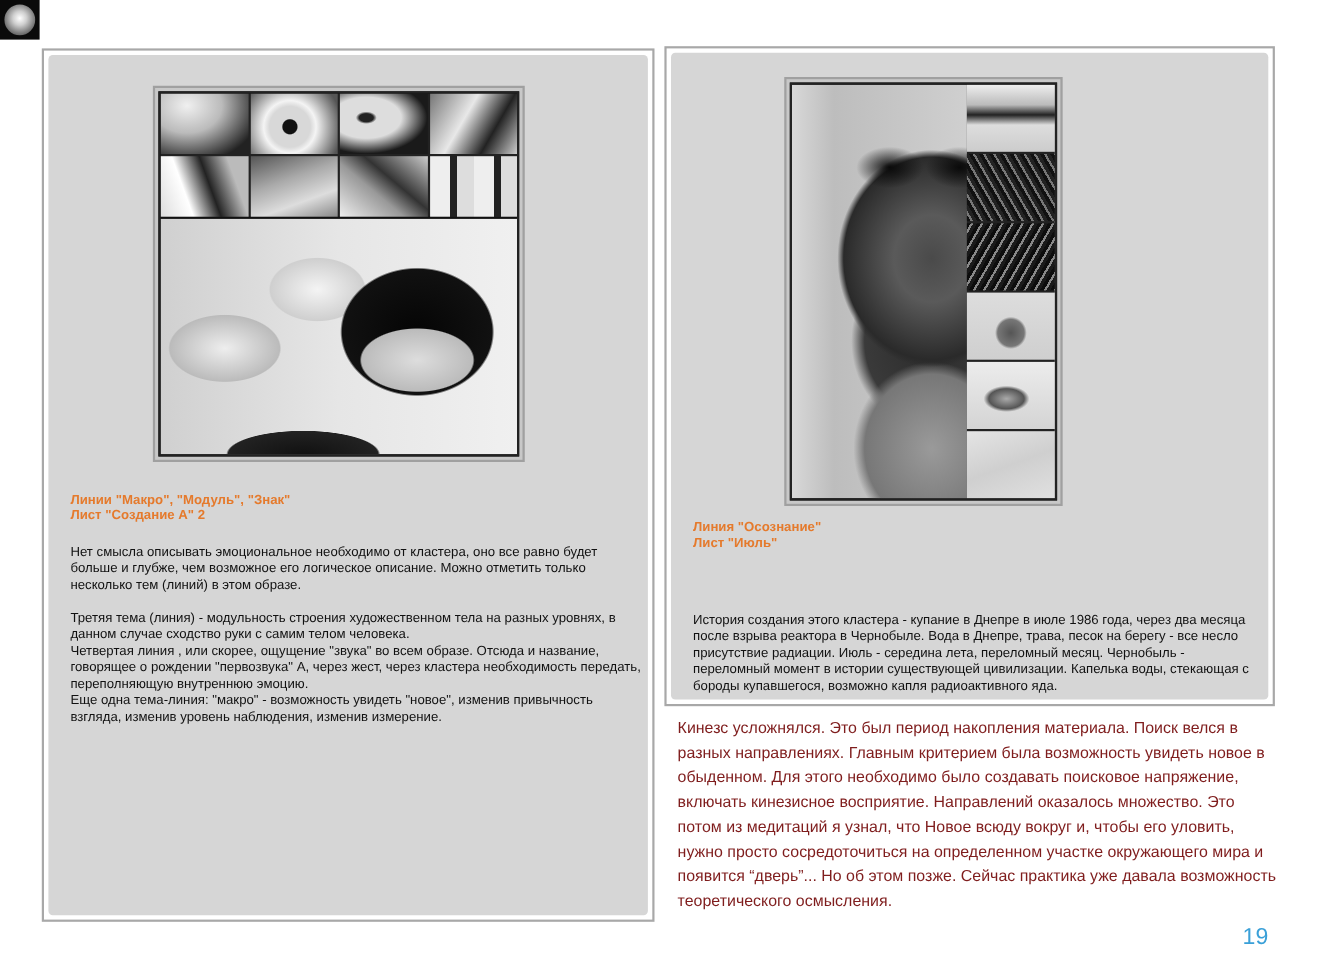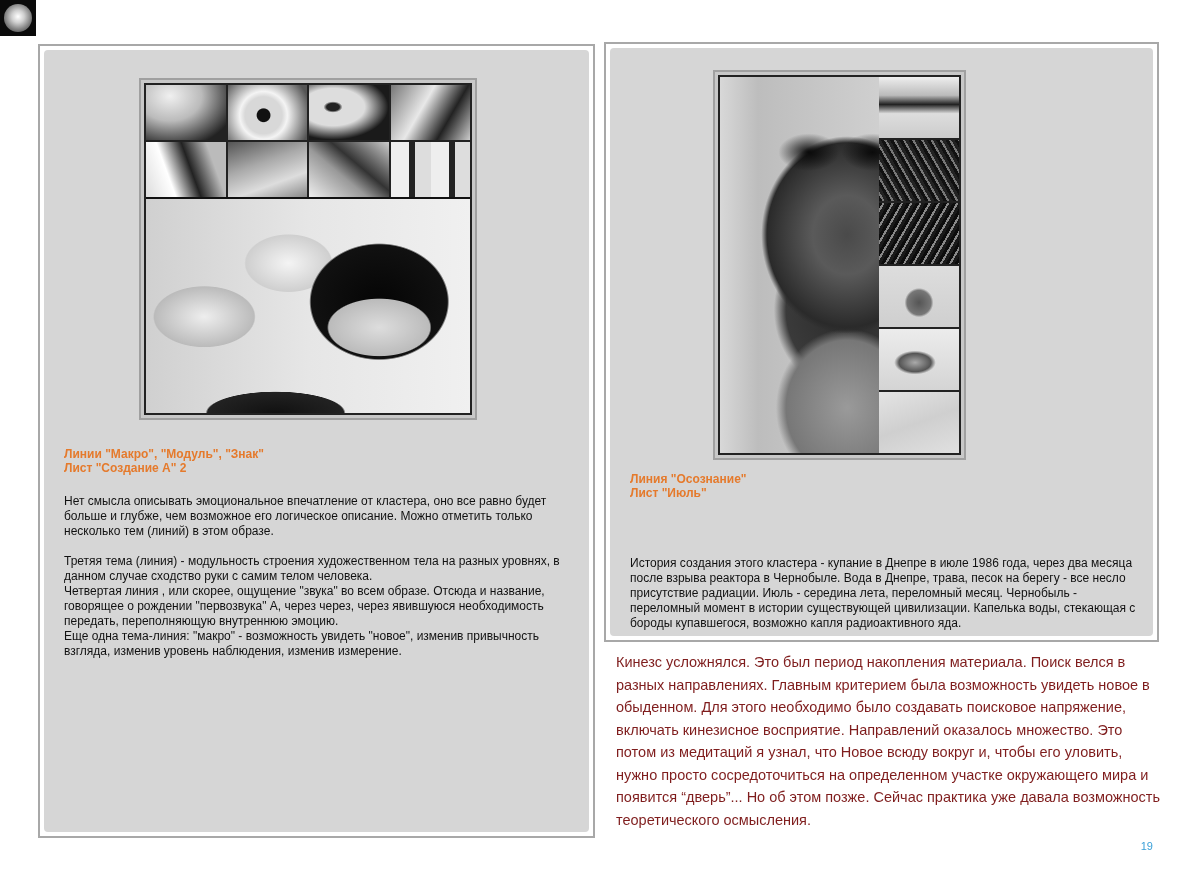--- a/index.html
+++ b/index.html
@@ -84,21 +84,21 @@
   #left-title { left: 20px; top: 397px; }
   #left-body { left: 20px; top: 444px; width: 520px; }
   #right-title { left: 20px; top: 424px; }
   #right-body { left: 20px; top: 470px; width: 520px; margin-top: 38px; }
 
   #main-text {
     position: absolute; left: 616px; top: 651px; width: 548px;
     font-size: 14.5px; line-height: 22.5px; color: #7f1d1d;
   }
   #page-number {
-    position: absolute; right: 47px; top: 840px; font-size: 11px; color: #3aa0d8;
+    position: absolute; right: 47px; top: 840px; font-size: 21px; color: #3aa0d8;
   }
 </style>
 </head>
 <body>
 
 <div class="corner-logo">
   <div class="orb"></div>
 </div>
 
 <div class="panel" id="panel-left">
@@ -118,23 +118,23 @@
         <div class="big-photo"></div>
       </div>
     </div>
 
     <div class="caption-title" id="left-title">
       <div>Линии "Макро", "Модуль", "Знак"</div>
       <div>Лист "Создание А" 2</div>
     </div>
 
     <div class="body-text" id="left-body">
-      <p>Нет смысла описывать эмоциональное впечатление от кластера, оно все равно будет больше и глубже, чем возможное его логическое описание. Можно отметить только несколько тем (линий) в этом образе.</p>
+      <p>Нет смысла описывать эмоциональное необходимо от кластера, оно все равно будет больше и глубже, чем возможное его логическое описание. Можно отметить только несколько тем (линий) в этом образе.</p>
       <p class="tight">Третяя тема (линия) - модульность строения художественном тела на разных уровнях, в данном случае сходство руки с самим телом человека.</p>
-      <p class="tight">Четвертая линия , или скорее, ощущение "звука" во всем образе. Отсюда и название, говорящее о рождении "первозвука" А, через через, через явившуюся необходимость передать, переполняющую внутреннюю эмоцию.</p>
+      <p class="tight">Четвертая линия , или скорее, ощущение "звука" во всем образе. Отсюда и название, говорящее о рождении "первозвука" А, через жест, через кластера необходимость передать, переполняющую внутреннюю эмоцию.</p>
       <p>Еще одна тема-линия: "макро" - возможность увидеть "новое", изменив привычность взгляда, изменив уровень наблюдения, изменив измерение.</p>
     </div>
   </div>
 </div>
 
 <div class="panel" id="panel-right">
   <div class="panel-inner">
     <div class="photo-frame" id="frame-right">
       <div class="photo-inner">
         <div class="portrait"></div>

